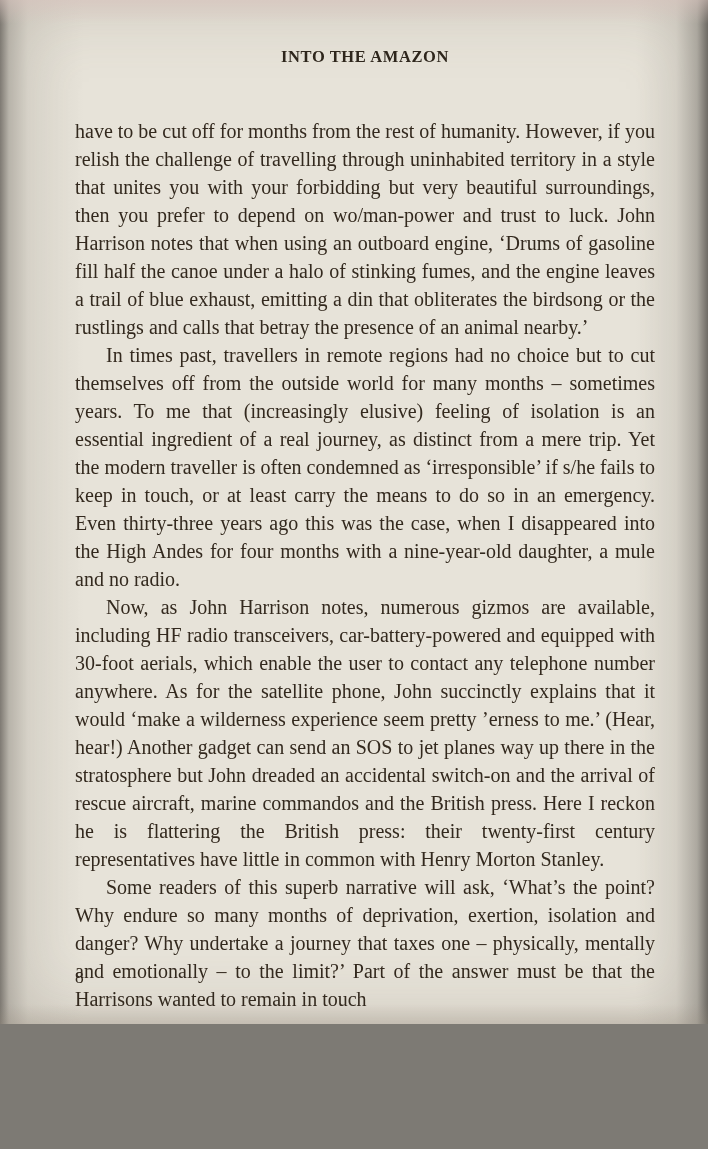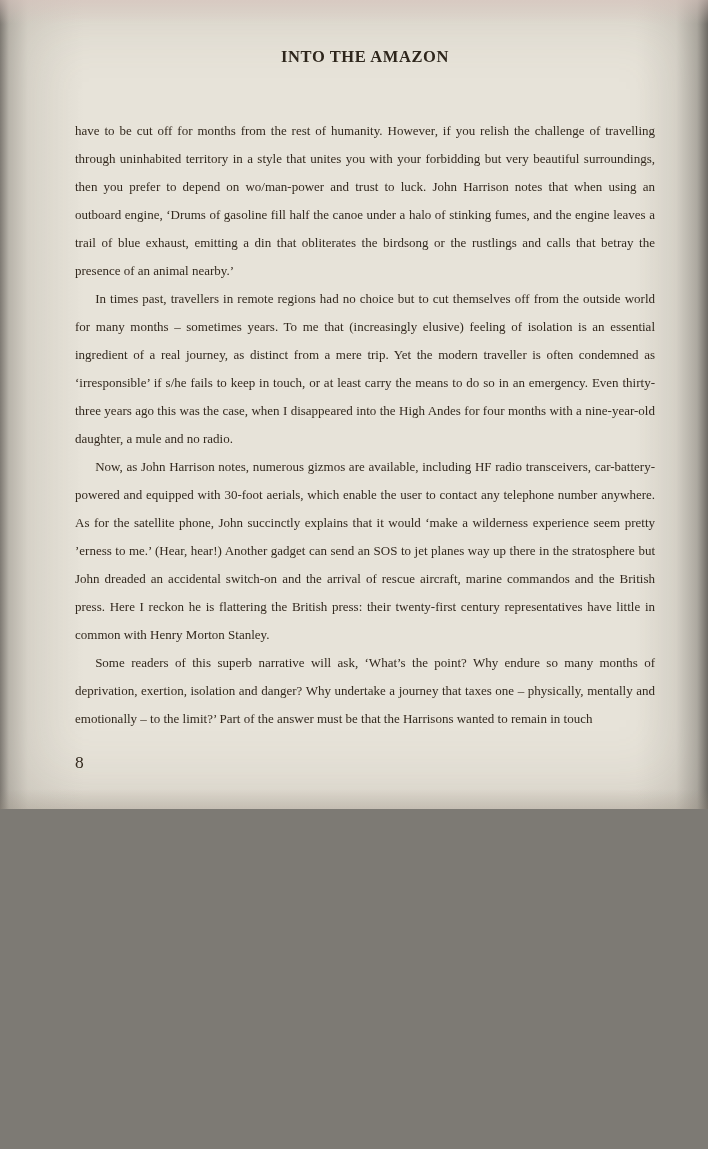--- a/index.html
+++ b/index.html
@@ -3,21 +3,21 @@
 <meta charset="utf-8">
 <style>
   html, body {
     margin: 0;
     padding: 0;
     background: #7d7a74;
   }
   .scan {
     position: relative;
     width: 708px;
-    height: 809px;
+    height: 1024px;
     margin: 0 auto;
     background: #e7e3d9;
     overflow: hidden;
     box-shadow: inset 0 0 75px rgba(110, 98, 82, 0.28);
     font-family: "Liberation Serif", "DejaVu Serif", serif;
     color: #33291e;
   }
   
   .edge { position: absolute; pointer-events: none; z-index: 1; }
   .edge-left {
@@ -58,21 +58,21 @@
   .running-header {
     padding-top: 47px;
     text-align: center;
     font-weight: bold;
     font-size: 16.5px;
     letter-spacing: 0.6px;
     color: #2e261c;
   }
   .body-text {
     margin-top: 50px;
-    font-size: 13px;
+    font-size: 20px;
     line-height: 28px;
     text-align: justify;
     text-justify: inter-word;
   }
   .body-text p {
     margin: 0;
     text-indent: 1.55em;
   }
   .body-text p.first {
     text-indent: 0;

